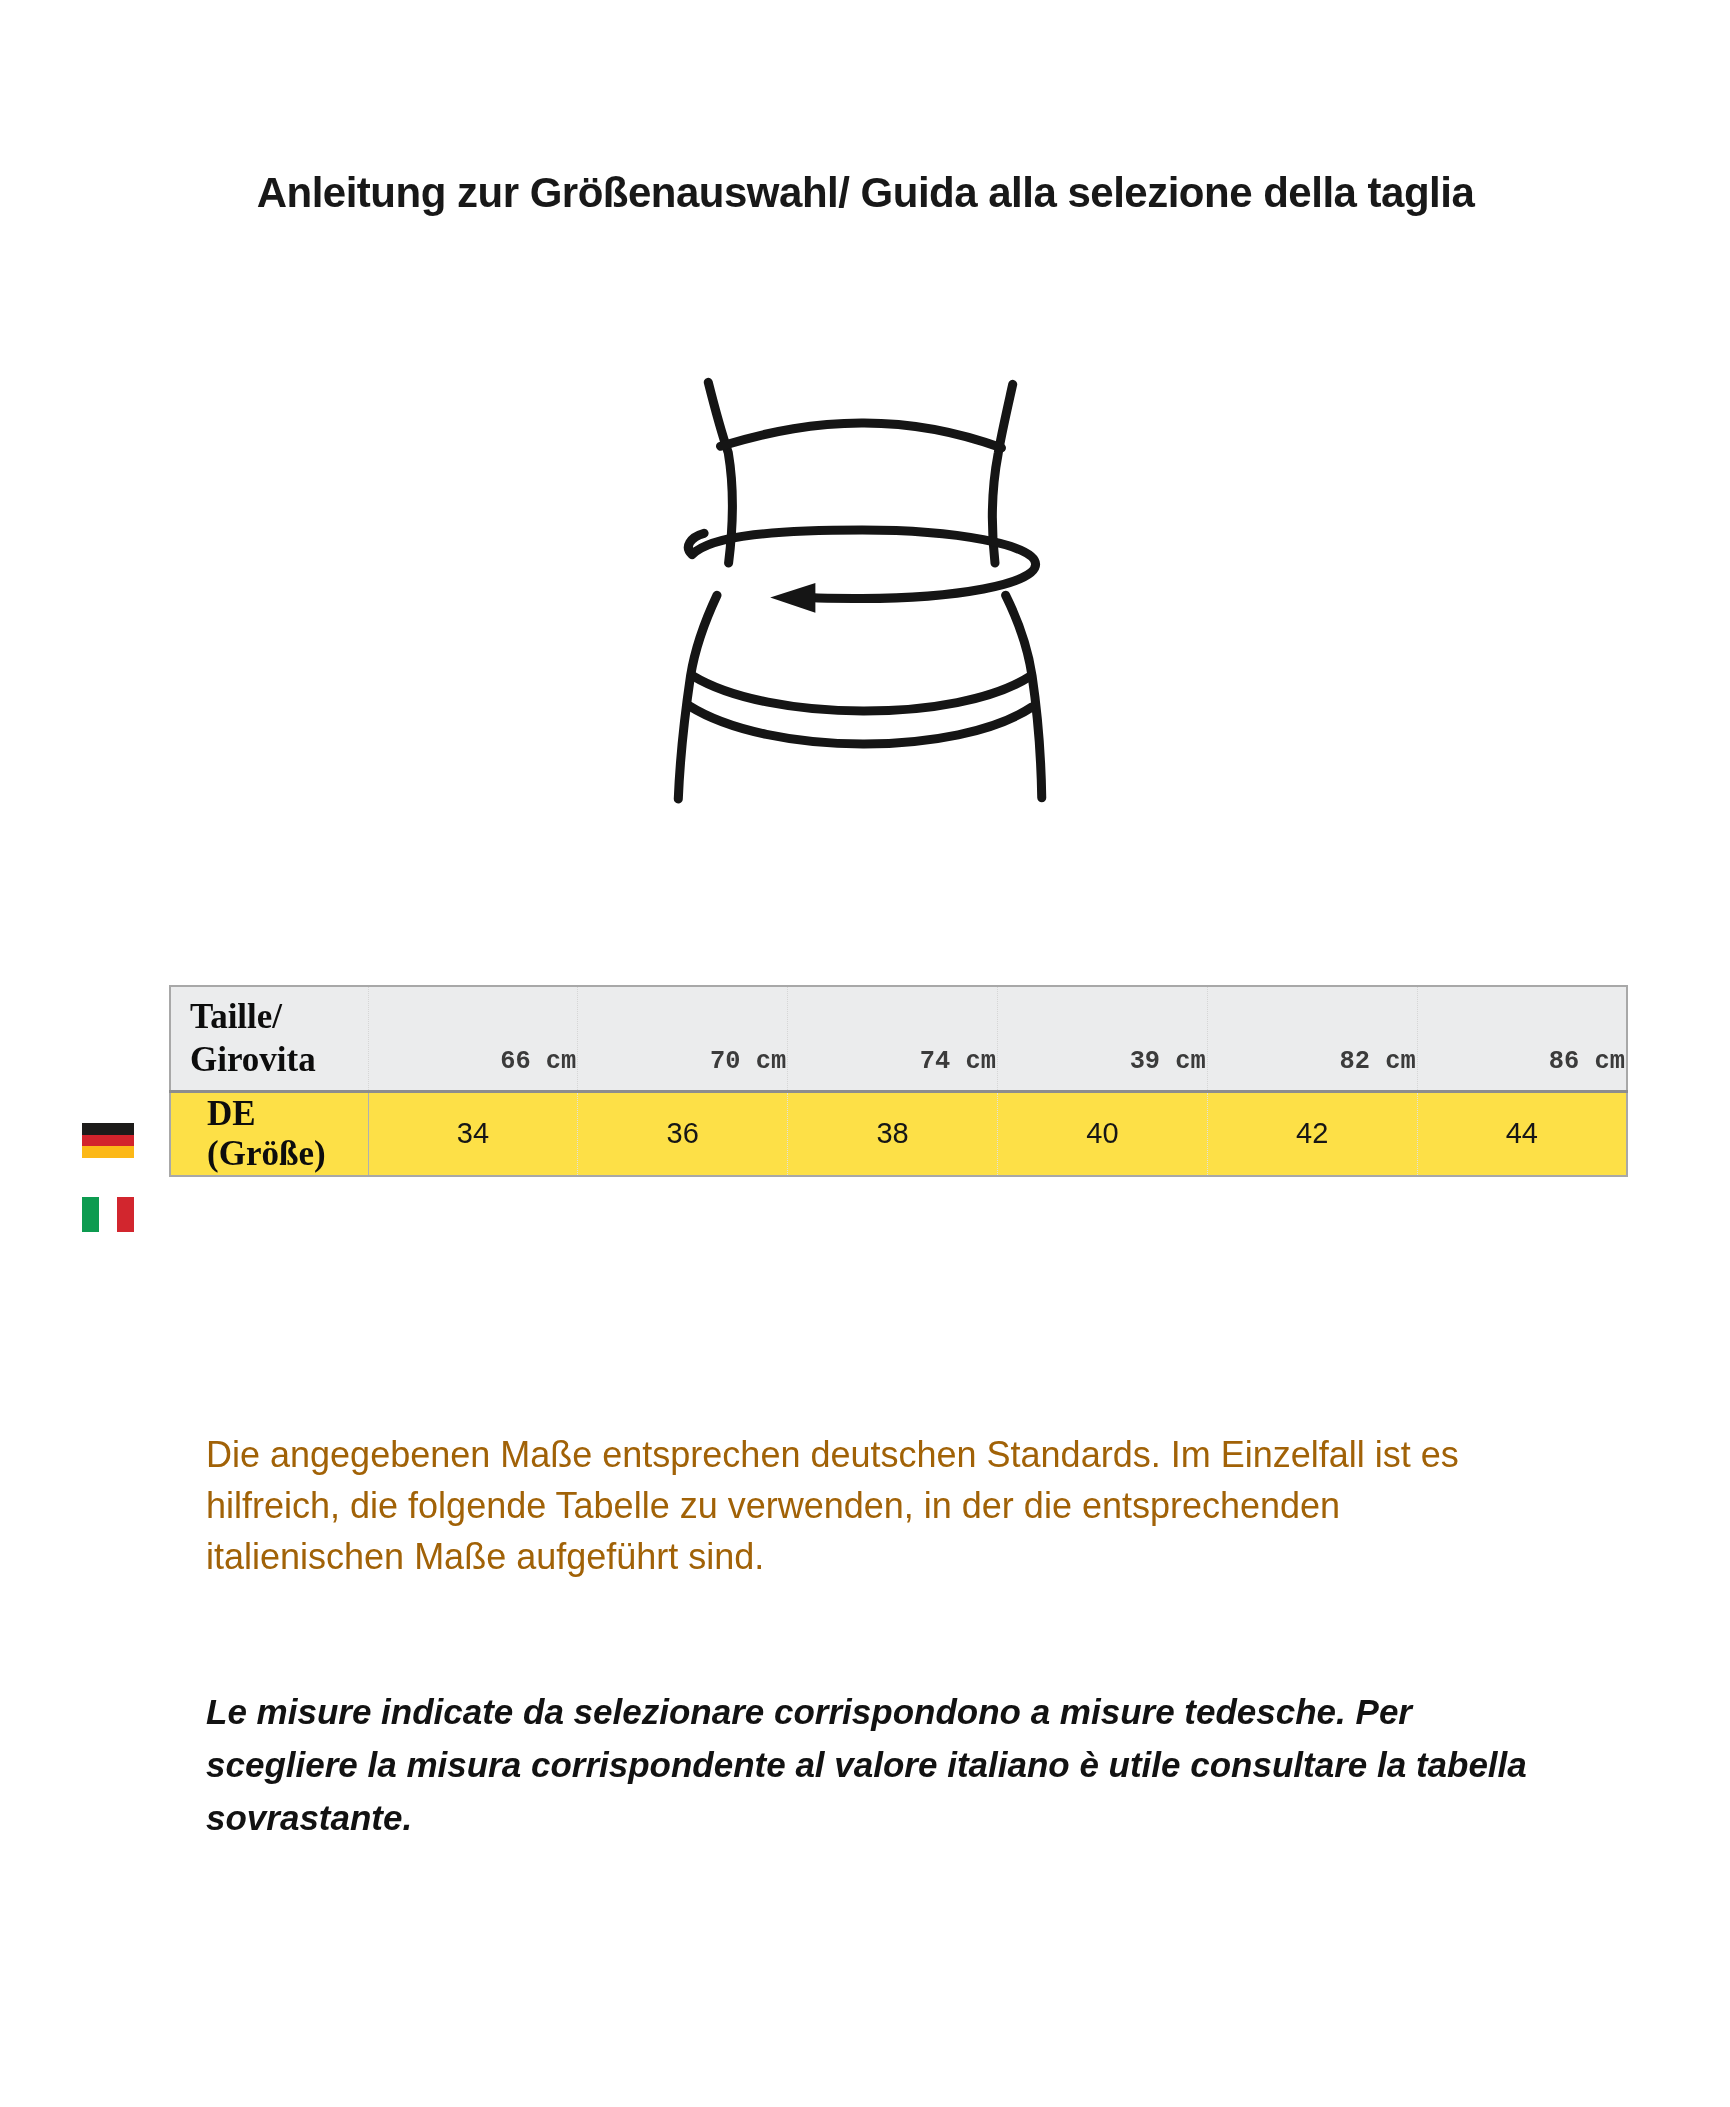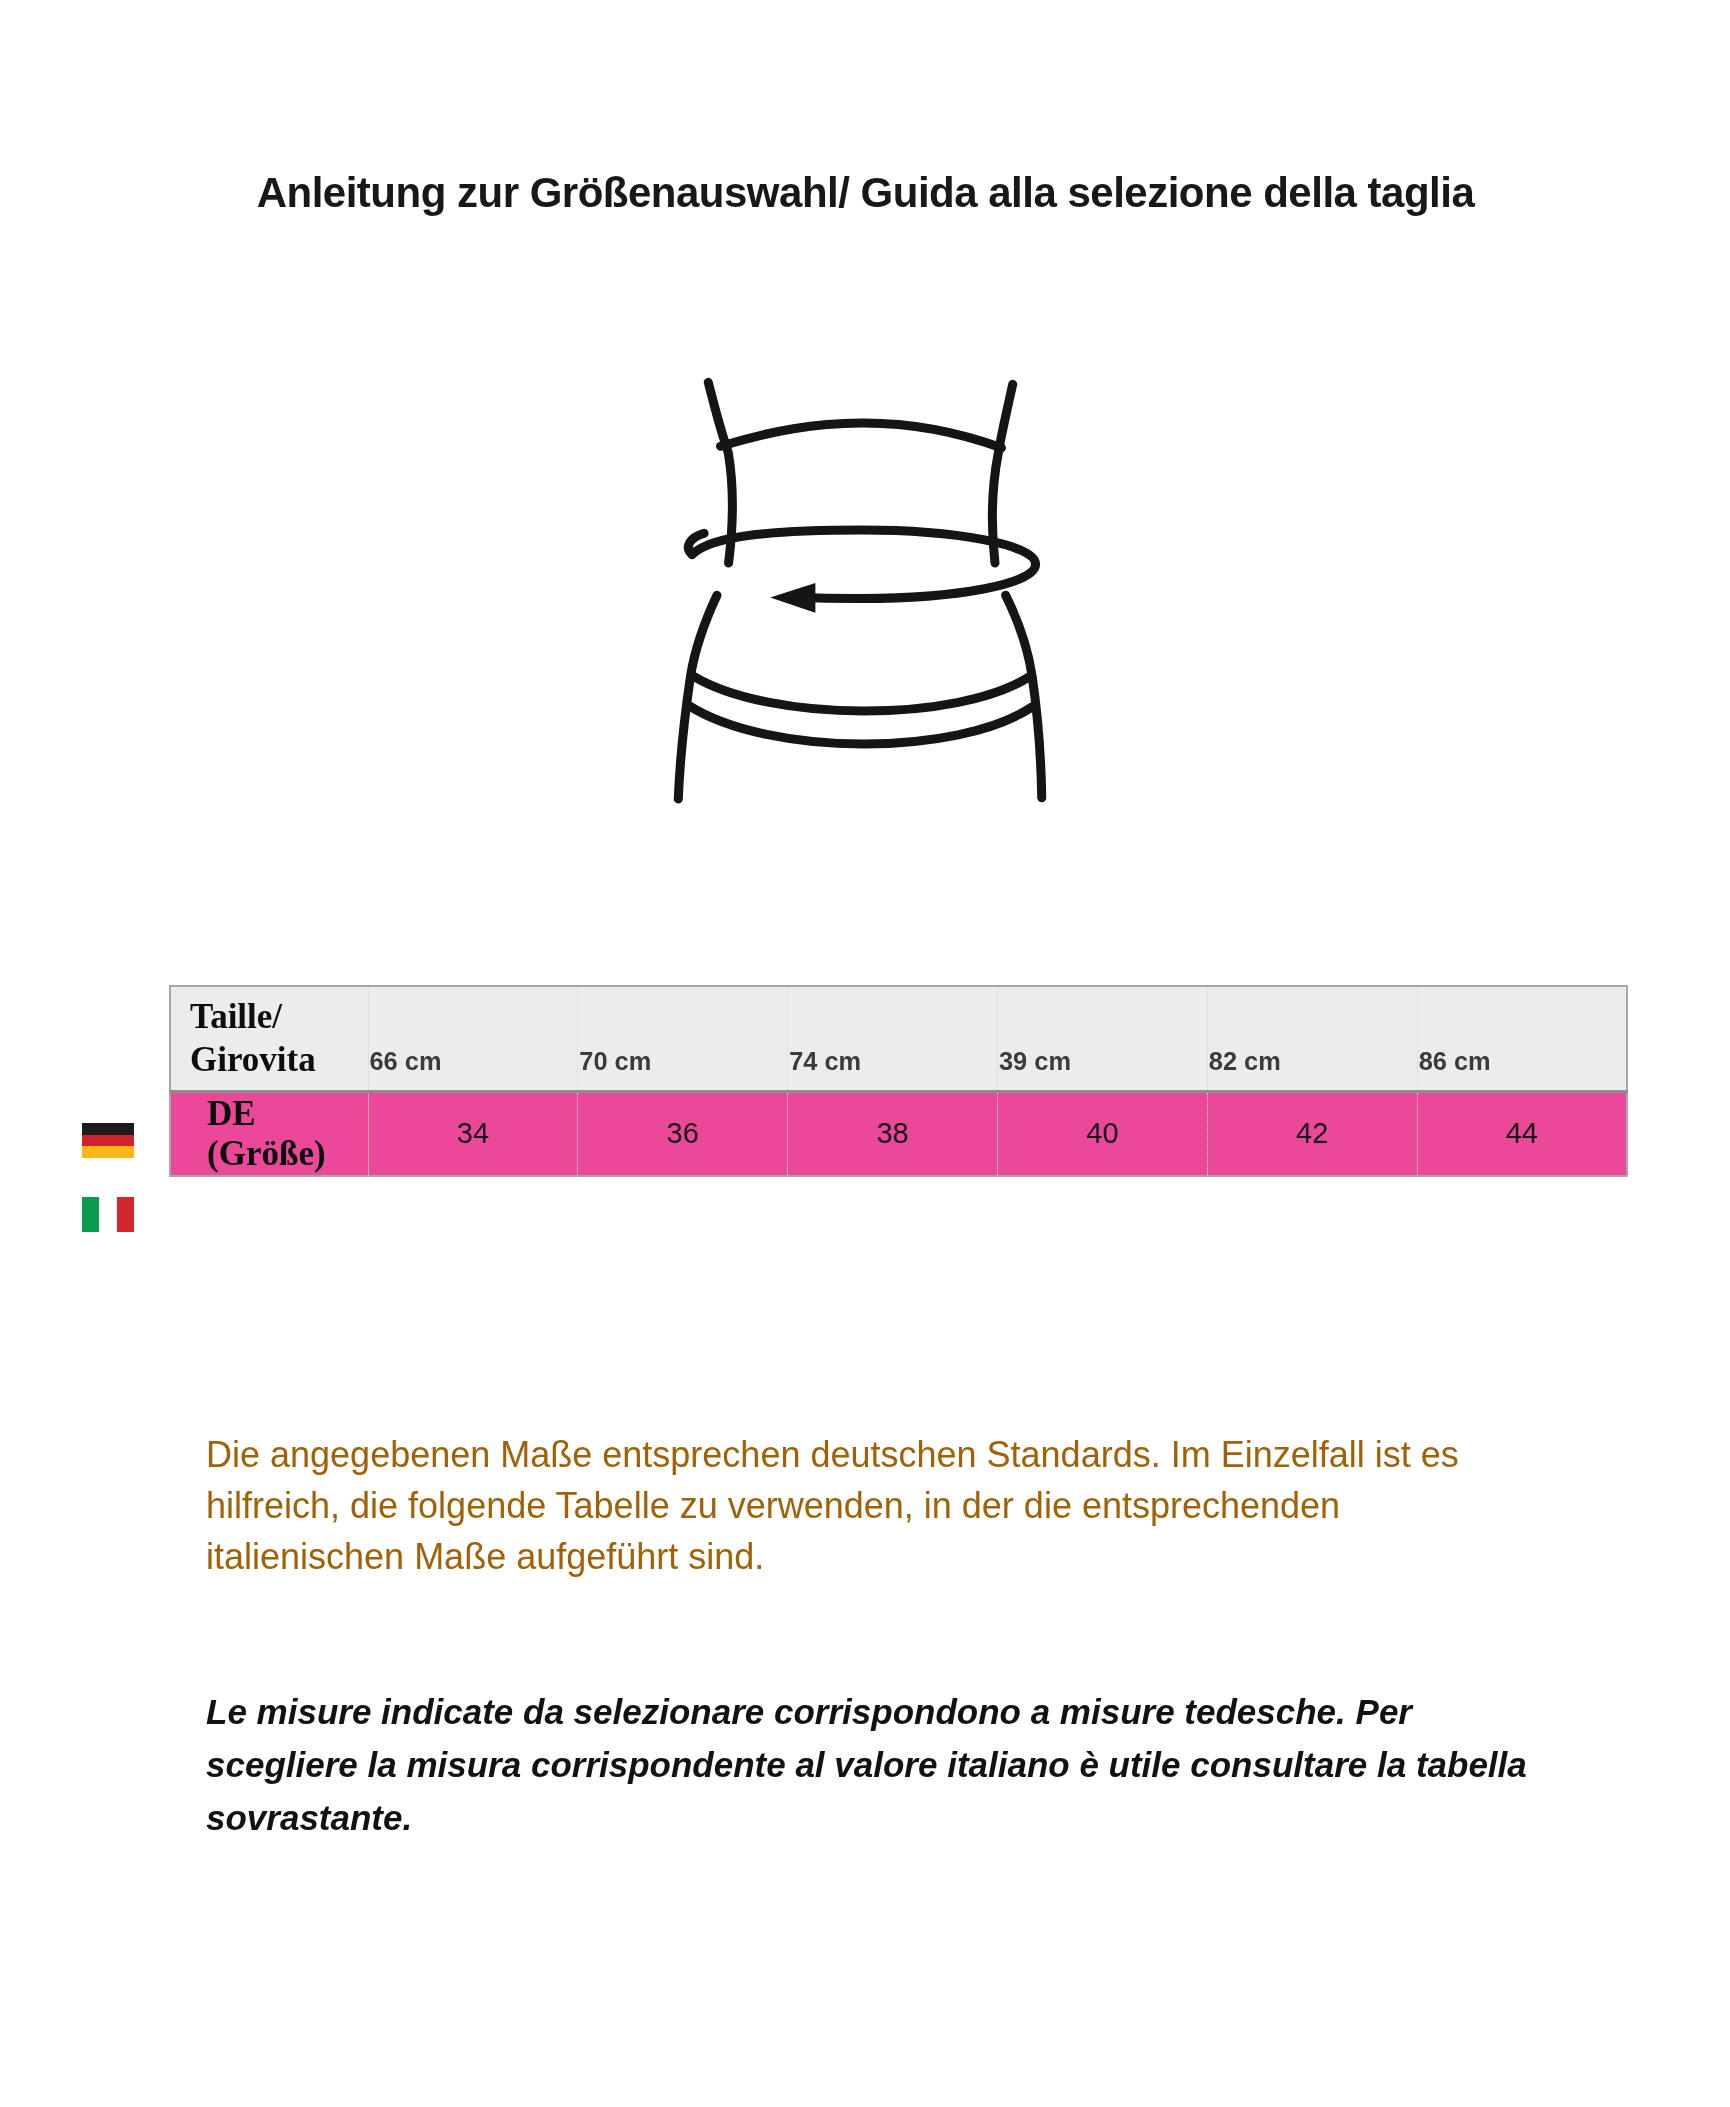--- a/index.html
+++ b/index.html
@@ -33,21 +33,21 @@
 
   #size-table-wrap {
     position: absolute;
     left: 169px; top: 985px;
     width: 1459px;
   }
   table.size-table {
     border-collapse: collapse;
     table-layout: fixed;
     width: 100%;
-    background: #ec4899;
+    background: #fde047;
     border: 2.3px solid #a8a8a8;
   }
   table.size-table col.label-col { width: 198px; }
   table.size-table th, table.size-table td { margin: 0; }
   tr.head-row { height: 105px; }
   tr.head-row th {
     background: #ebeced;
     border-bottom: 3.2px solid #8d8d8d;
     font-weight: normal;
   }
@@ -56,25 +56,25 @@
     font-weight: bold;
     font-size: 35px;
     line-height: 1.25;
     color: #0d0d0d;
     text-align: left;
     padding-left: 19px;
     vertical-align: middle;
     white-space: pre-line;
   }
   tr.head-row th.cm-header {
-    font-family: Liberation Sans, sans-serif;
+    font-family: Liberation Mono, monospace;
     font-weight: bold;
     font-size: 25.4px;
     color: #3b3b3b;
-    text-align: left;
+    text-align: right;
     vertical-align: bottom;
     padding-bottom: 13.6px;
     border-left: 0.9px dotted #d5d5d5;
   }
   tr.body-row { height: 78px; }
   tr.body-row td {
     vertical-align: middle;
   }
   tr.body-row td.row-label {
     font-family: "Liberation Serif", serif;

